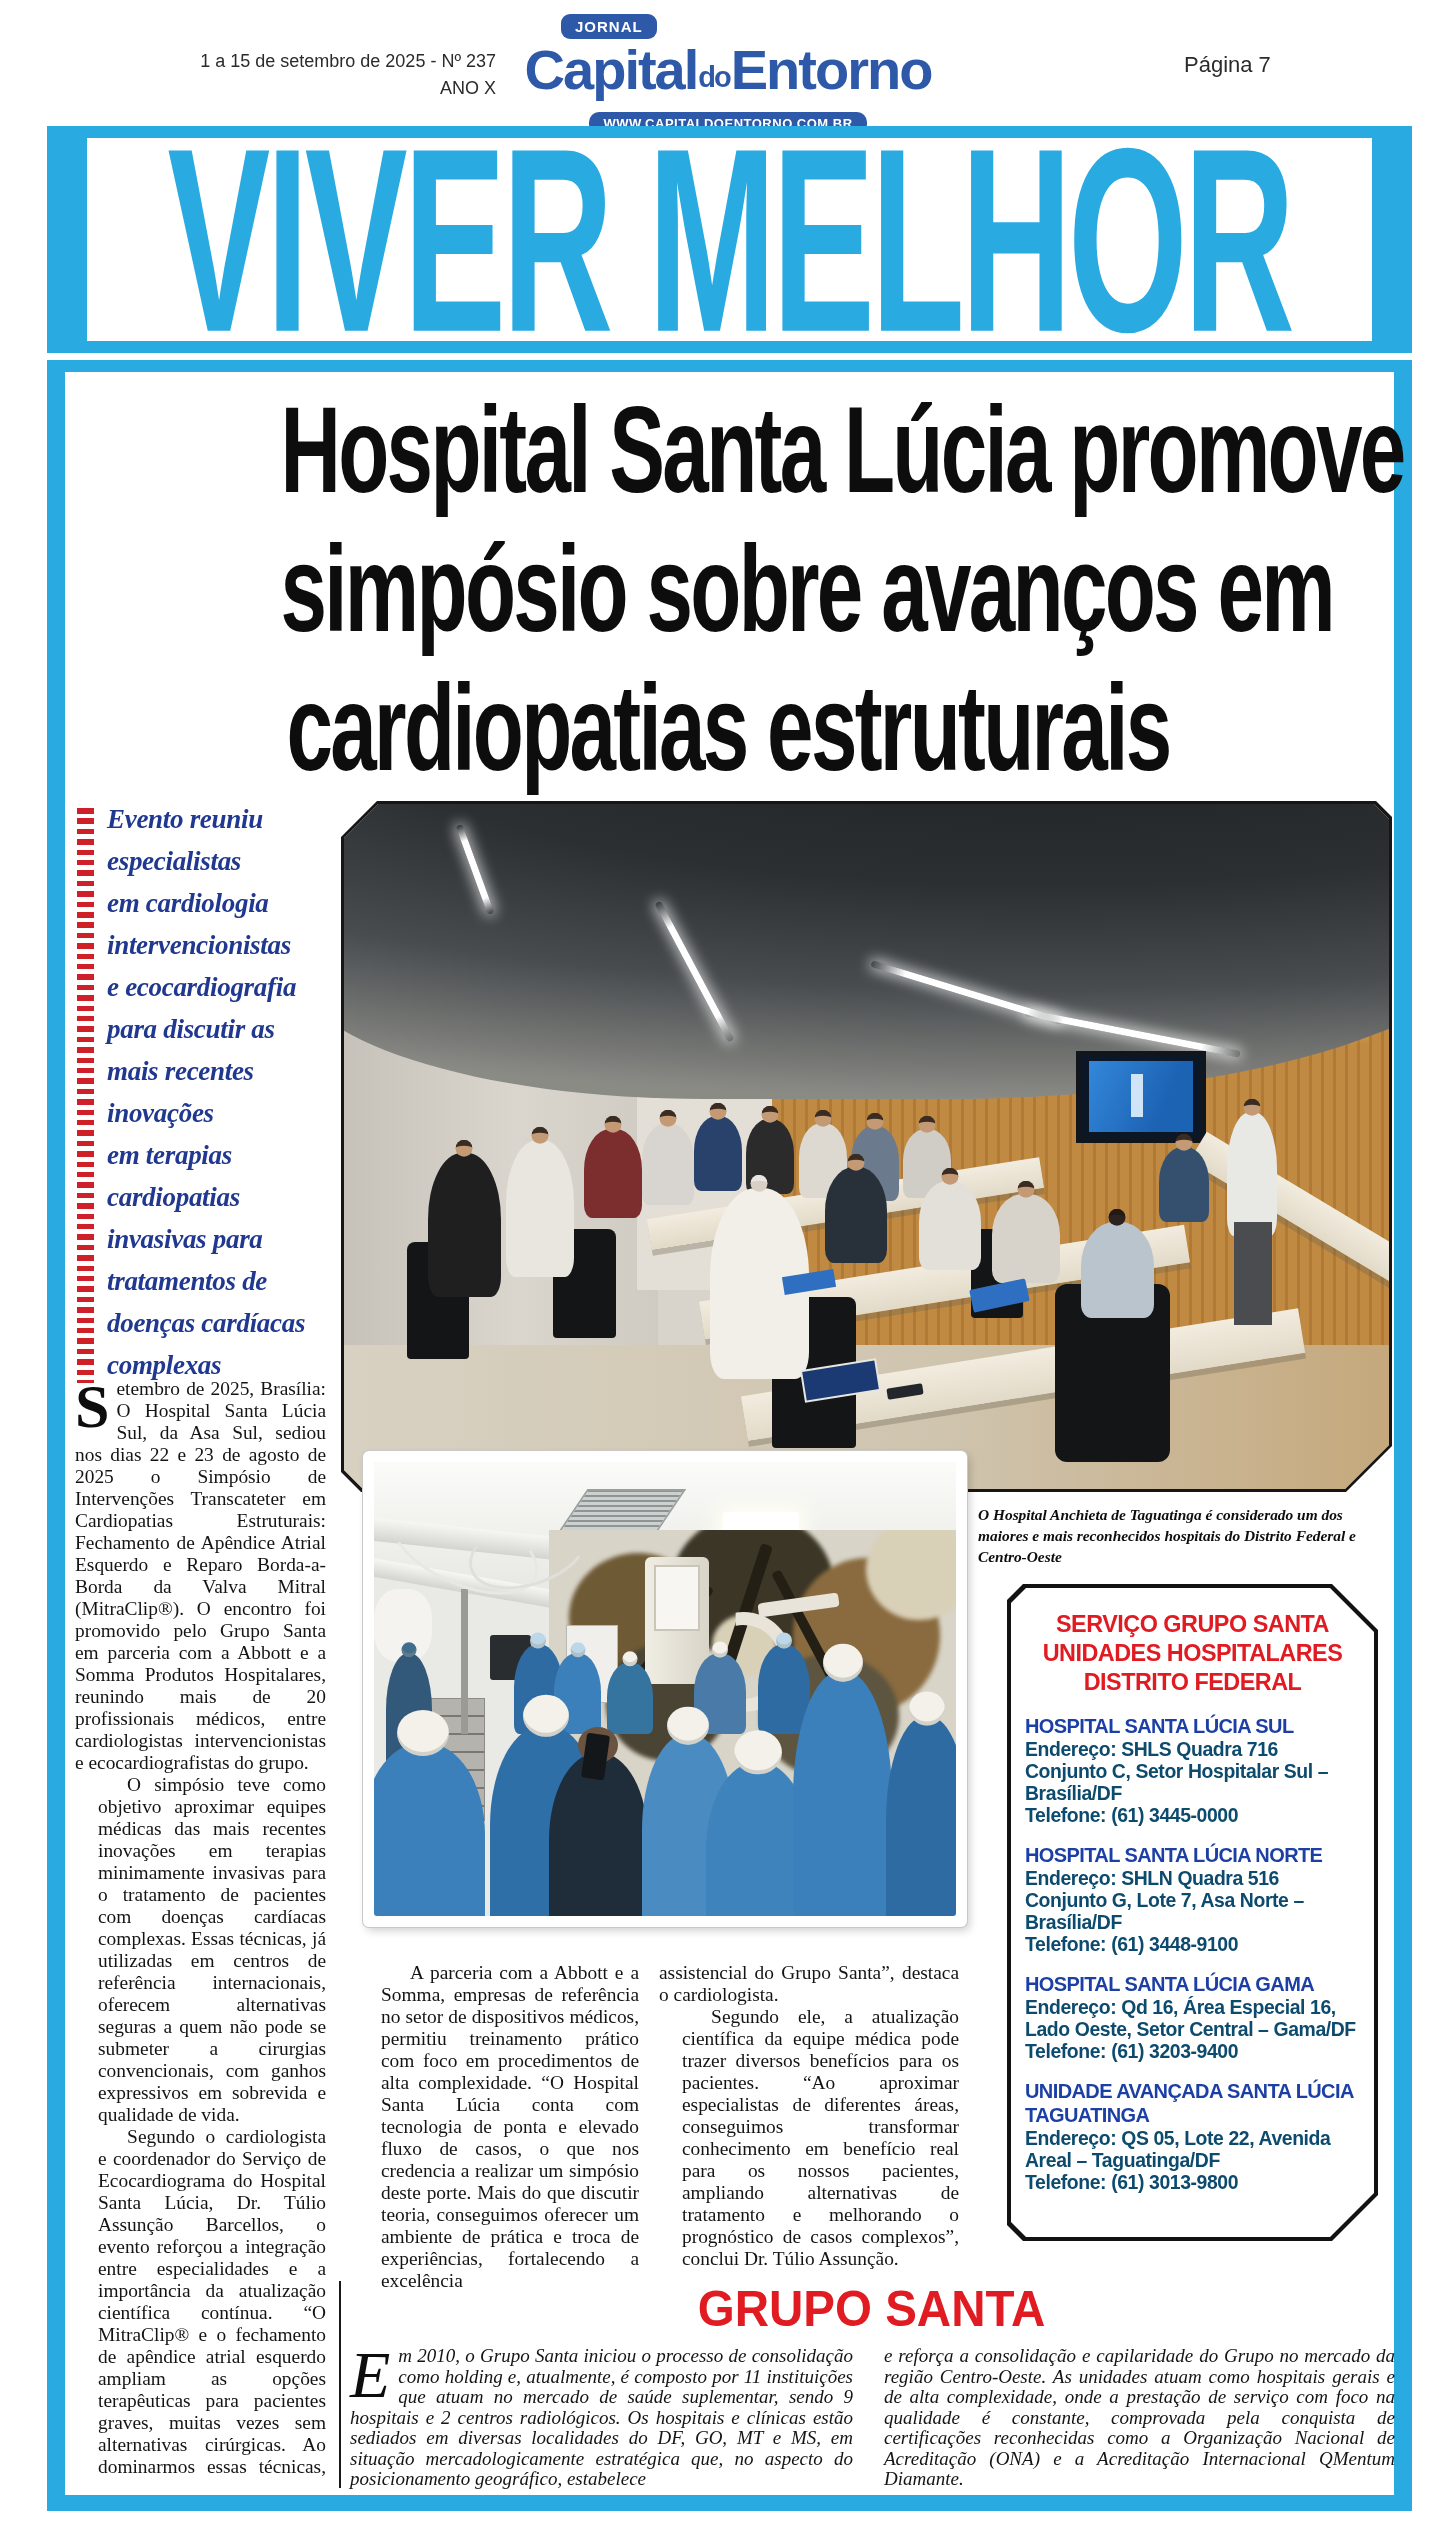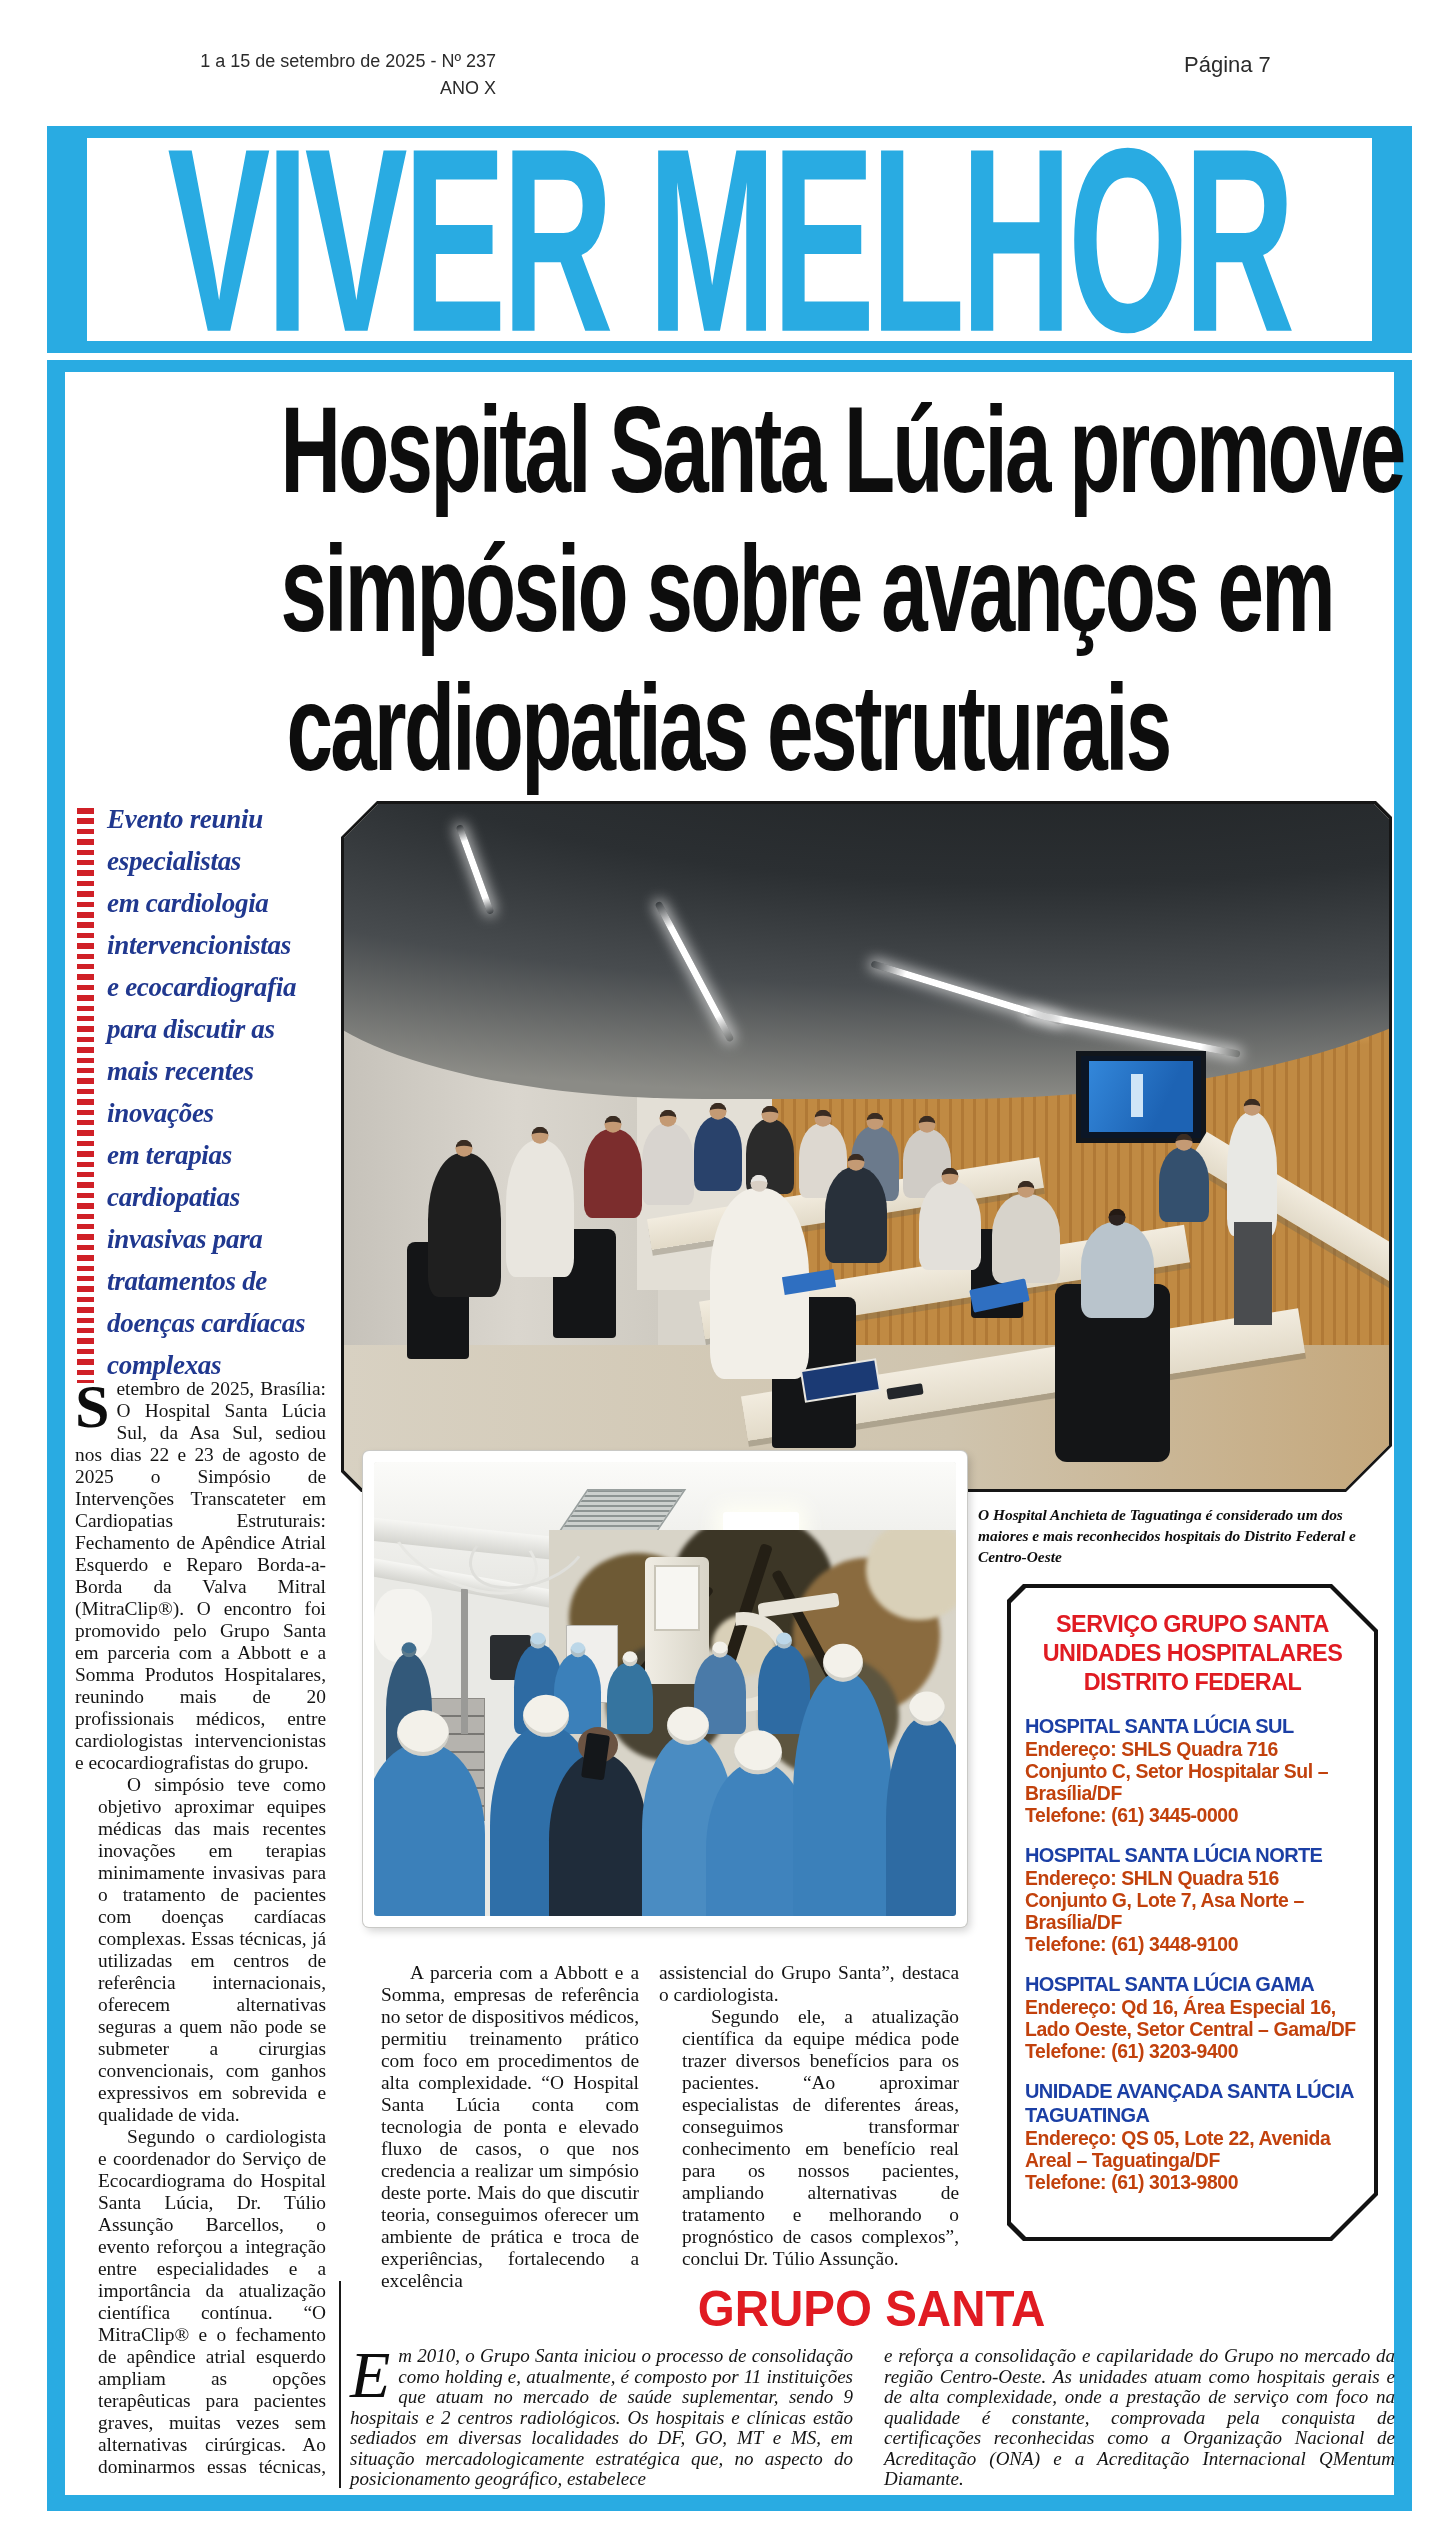--- a/index.html
+++ b/index.html
@@ -109,21 +109,21 @@
 
   
   .sidebar{left:1007px;top:1584px;width:371px;height:657px;background:#121212;
     clip-path:polygon(16px 0,calc(100% - 46px) 0,100% 46px,100% calc(100% - 46px),calc(100% - 46px) 100%,16px 100%,0 calc(100% - 16px),0 16px);}
   .sidebar .inner{position:absolute;inset:4px;background:#fff;box-sizing:border-box;padding:22px 14px 14px;
     clip-path:polygon(15px 0,calc(100% - 44px) 0,100% 44px,100% calc(100% - 44px),calc(100% - 44px) 100%,15px 100%,0 calc(100% - 15px),0 15px);
     font-family:"Liberation Sans",sans-serif;}
   .sb-title{color:#E01B22;font-weight:700;font-size:23.4px;line-height:29px;text-align:center;letter-spacing:-0.5px;}
   .sb-entry{margin-top:17px;}
   .sb-name{color:#1B3FA5;font-weight:700;font-size:20px;line-height:24px;letter-spacing:-0.6px;}
-  .sb-detail{color:#c2410c;font-weight:700;font-size:19.4px;line-height:22px;letter-spacing:-0.4px;}
+  .sb-detail{color:#0c4a6e;font-weight:700;font-size:19.4px;line-height:22px;letter-spacing:-0.4px;}
 
   
   .colrule{left:339px;top:2281px;width:2px;height:207px;background:#1a1a1a;}
   .grupo-title{left:350px;top:2283px;width:1043px;text-align:center;color:#E01B22;
     font-family:"Liberation Sans",sans-serif;font-weight:700;font-size:50px;line-height:52px;letter-spacing:0;
     transform:scaleX(0.95);}
   .grupo-col{font-style:italic;font-size:19px;line-height:20.5px;text-align:justify;color:#141414;hyphens:auto;}
   .grupo-cola{left:350px;top:2346px;width:503px;}
   .grupo-colb{left:884px;top:2346px;width:511px;}
   .gdrop{float:left;font-style:italic;font-weight:400;font-size:66px;line-height:54px;padding:2px 8px 0 0;color:#0d0d0d;}
@@ -131,20 +131,25 @@
 </head>
 <body>
 
 <div class="page">
 
   <div class="abs header-left">
     <div>1 a 15 de setembro de 2025 - Nº 237</div>
     <div>ANO X</div>
   </div>
 
+  <div class="abs logo">
+    <span class="logo-tag">JORNAL</span>
+    <div class="logo-word"><span>Capital</span><span class="mini">do</span><span>Entorno</span></div>
+    <span class="logo-site">WWW.CAPITALDOENTORNO.COM.BR</span>
+  </div>
 
   <div class="abs page-num">Página 7</div>
 
   <div class="abs viver-box">
     <div class="viver-title">VIVER MELHOR</div>
   </div>
 
   <div class="abs article-box"></div>
 
   <div class="abs headline">

